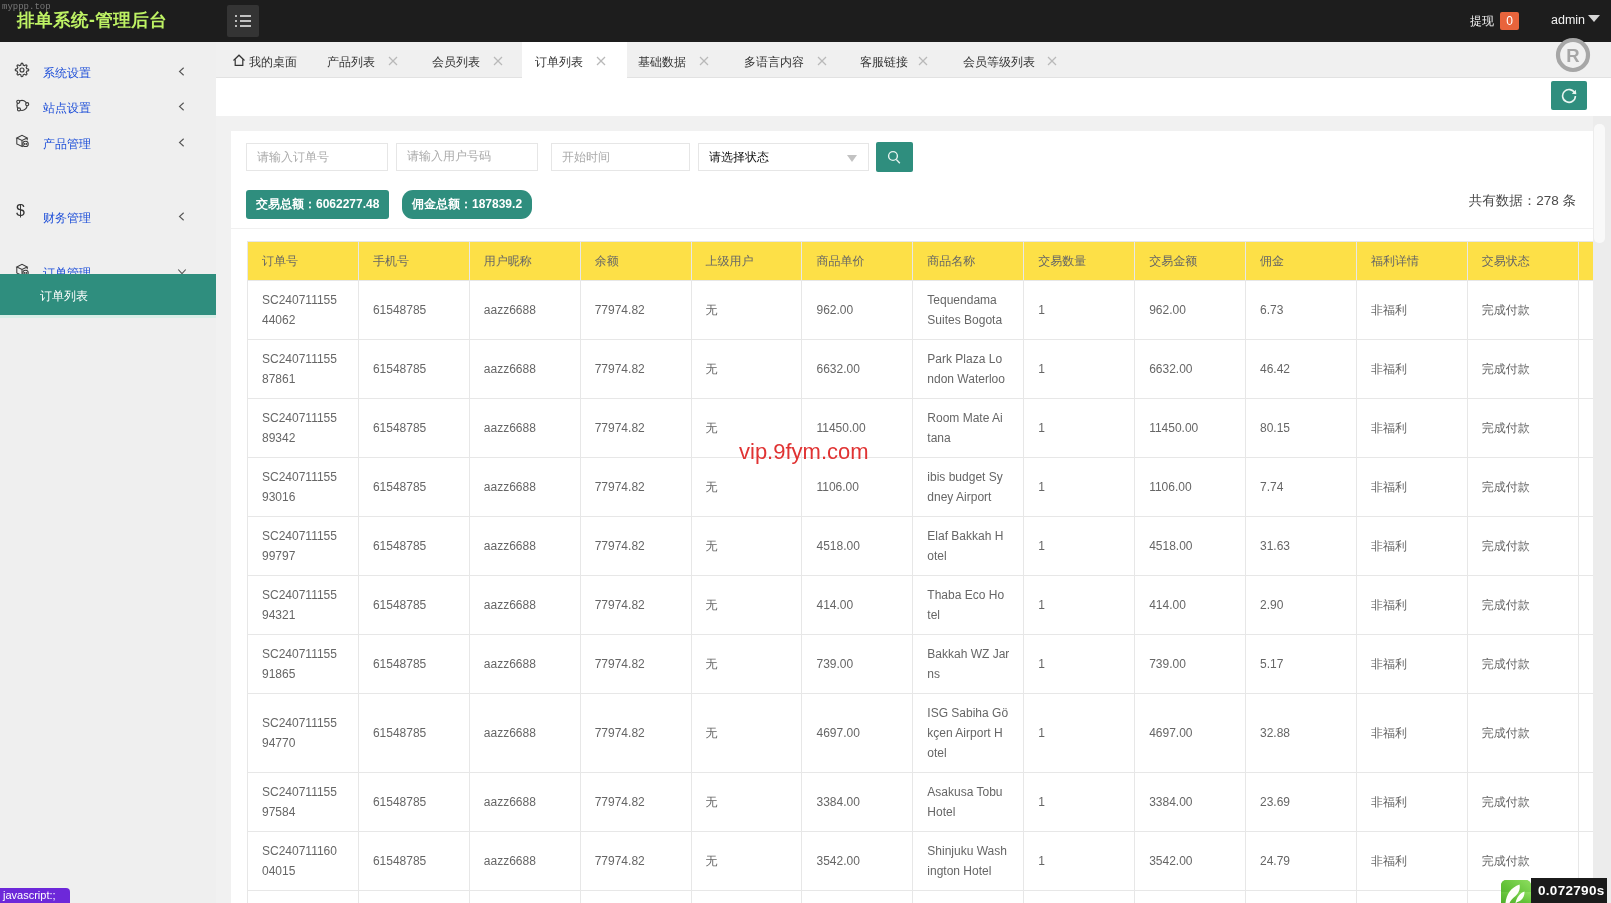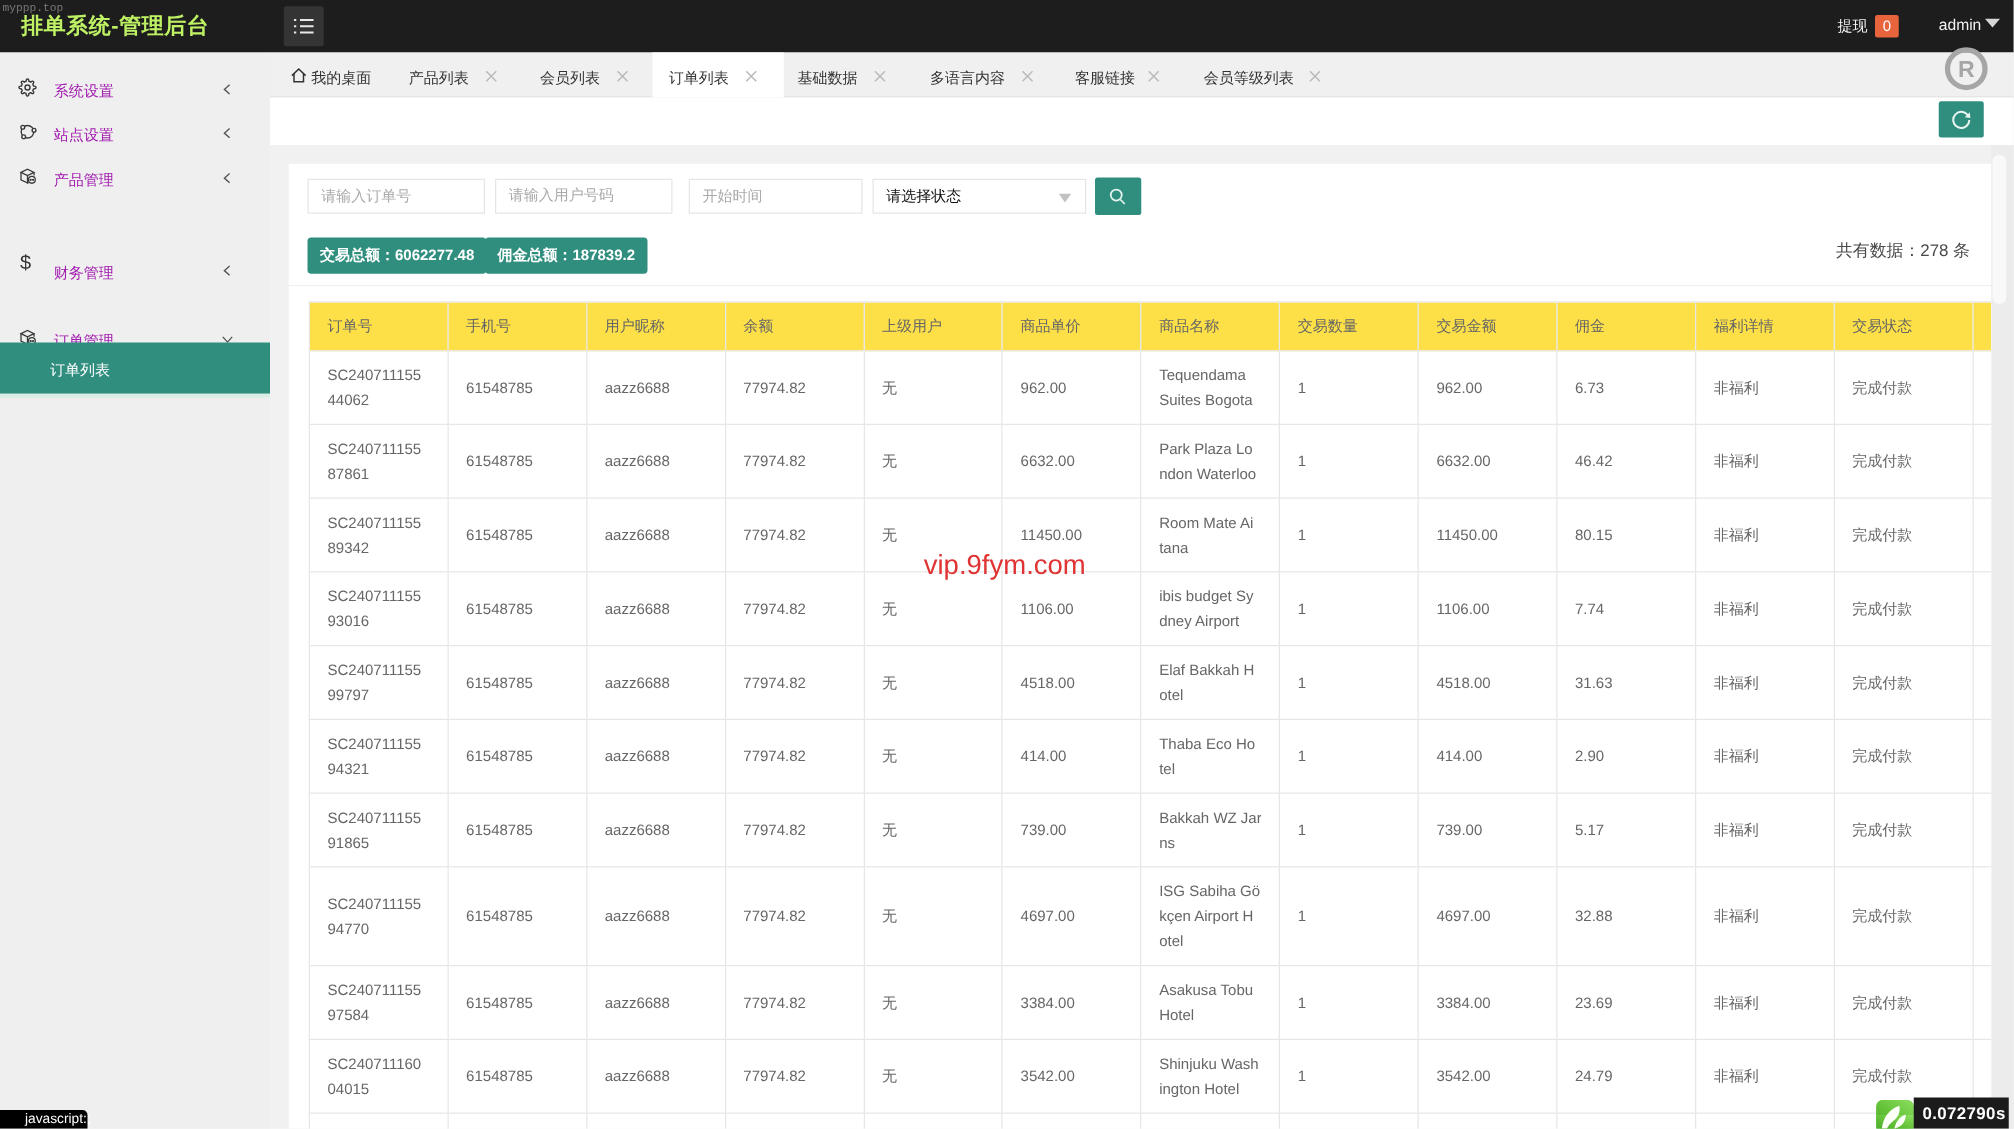--- a/index.html
+++ b/index.html
@@ -13,21 +13,21 @@
 #tixian{position:absolute;left:1470px;top:13px;font-size:12px;color:#f2f2f2;}
 #obadge{position:absolute;left:1500px;top:12px;width:19px;height:18px;background:#e8643c;border-radius:2px;color:#fff;font-size:12px;text-align:center;line-height:18px;}
 #admin{position:absolute;left:1551px;top:13px;font-size:12.5px;color:#f2f2f2;}
 #acaret{position:absolute;left:1588px;top:15px;width:0;height:0;border-left:6px solid transparent;border-right:6px solid transparent;border-top:7px solid #d6d6d6;}
 
 #rlogo{position:absolute;left:1554px;top:36px;z-index:5;}
 
 #side{position:absolute;left:0;top:42px;width:216px;height:861px;background:#efefef;}
 .mitem{position:absolute;left:0;width:216px;height:37px;}
 .mico{position:absolute;left:14px;top:9px;width:16px;height:16px;}
-.mtxt{position:absolute;left:43px;top:12px;font-size:12px;color:#a21caf;}
+.mtxt{position:absolute;left:43px;top:12px;font-size:12px;color:#1d4ed8;}
 .mchev{position:absolute;left:177px;top:13px;width:10px;height:11px;}
 #subact{position:absolute;left:0;top:232px;width:216px;height:41px;background:#2f8e7e;}
 #subact span{position:absolute;left:40px;top:14px;font-size:12px;color:#fff;}
 #submint{position:absolute;left:0;top:273px;width:216px;height:3px;background:#d8eee7;}
 
 #tabs{position:absolute;left:216px;top:42px;width:1395px;height:36px;background:#f0f0f0;border-bottom:1px solid #e2e2e2;box-sizing:border-box;}
 .tab{position:absolute;top:42px;height:36px;font-size:12px;color:#333;}
 .tab .tx{position:absolute;top:12px;left:0;white-space:nowrap;}
 .tclose{position:absolute;top:14px;width:10px;height:10px;}
 #tabact{position:absolute;left:522px;top:42px;width:105px;height:36px;background:#fff;z-index:2;}
@@ -45,21 +45,21 @@
 #hrline{position:absolute;left:0;top:97px;width:1362px;height:1px;background:#f0f0f0;}
 
 table{position:absolute;left:16px;top:110px;border-collapse:collapse;table-layout:fixed;width:1346px;background:#fff;}
 col{width:110.9px;}
 col.fill{width:15.2px;}
 th{background:#fde047;color:#555;font-weight:normal;}
 th,td{border:1px solid #e7e7e7;font-size:12px;text-align:left;padding:9px 14px;line-height:20px;color:#666;vertical-align:middle;}
 td div{line-height:20px;white-space:nowrap;overflow:hidden;}
 
 #wmark{position:absolute;left:739px;top:439px;font-size:22px;color:#e03333;z-index:9;}
-#jsbar{position:absolute;left:0;top:888px;width:70px;height:15px;background:#000000;border-top-right-radius:4px;color:#fff;font-size:11px;line-height:15px;padding-left:20px;box-sizing:border-box;z-index:9;}
+#jsbar{position:absolute;left:0;top:888px;width:70px;height:15px;background:#6d28d9;border-top-right-radius:4px;color:#fff;font-size:11px;line-height:15px;padding-left:3px;box-sizing:border-box;z-index:9;}
 #trace{position:absolute;left:1501px;top:880px;z-index:9;}
 #tpicon{position:absolute;left:0;top:0;width:30px;height:23px;background:#55b342;border-radius:6px 6px 0 0;}
 #tptime{position:absolute;left:30px;top:-2px;width:76px;height:25px;background:#1b1b1b;color:#fff;font-size:13.5px;font-weight:bold;line-height:25px;padding-left:7px;letter-spacing:0.3px;box-sizing:border-box;}
 
 #gutter{position:absolute;left:1593px;top:116px;width:18px;height:787px;background:#ececec;}
 #thumb{position:absolute;left:1px;top:8px;width:11px;height:119px;background:#f9f9f9;border-radius:5px;}
 </style>
 </head>
 <body>
 <div id="hdr">
@@ -244,21 +244,21 @@
   <div id="sel">请选择状态<div id="selcaret"></div></div>
   <div id="sbtn">
       <svg style="position:absolute;left:10px;top:7px;" width="17" height="17" viewBox="0 0 17 17">
         <g fill="none" stroke="#e7f3ef" stroke-width="1.4">
           <circle cx="7" cy="7" r="4.4"></circle>
           <line x1="10.3" y1="10.6" x2="13.8" y2="14.2"></line>
         </g>
       </svg>
     </div>
   <div class="badge" style="left:15px;">交易总额：6062277.48</div>
-  <div class="badge" style="left:157px;">佣金总额：187839.2</div>
+  <div class="badge" style="left:171px;border-radius:11px;">佣金总额：187839.2</div>
   <div id="count">共有数据：278 条</div>
   <div id="hrline"></div>
   <table>
   <colgroup>
         <col>
         <col>
         <col>
         <col>
         <col>
         <col>

